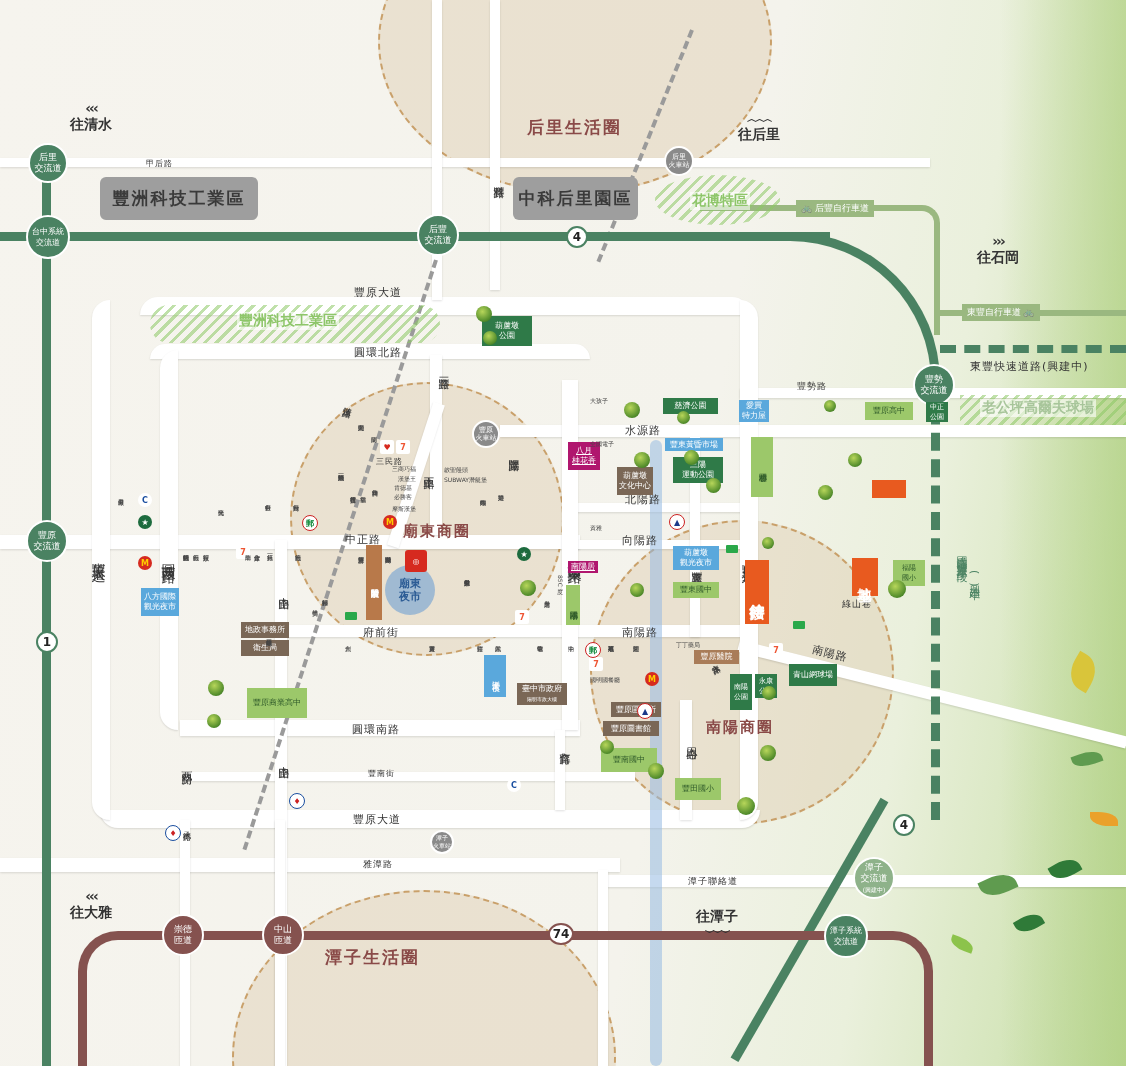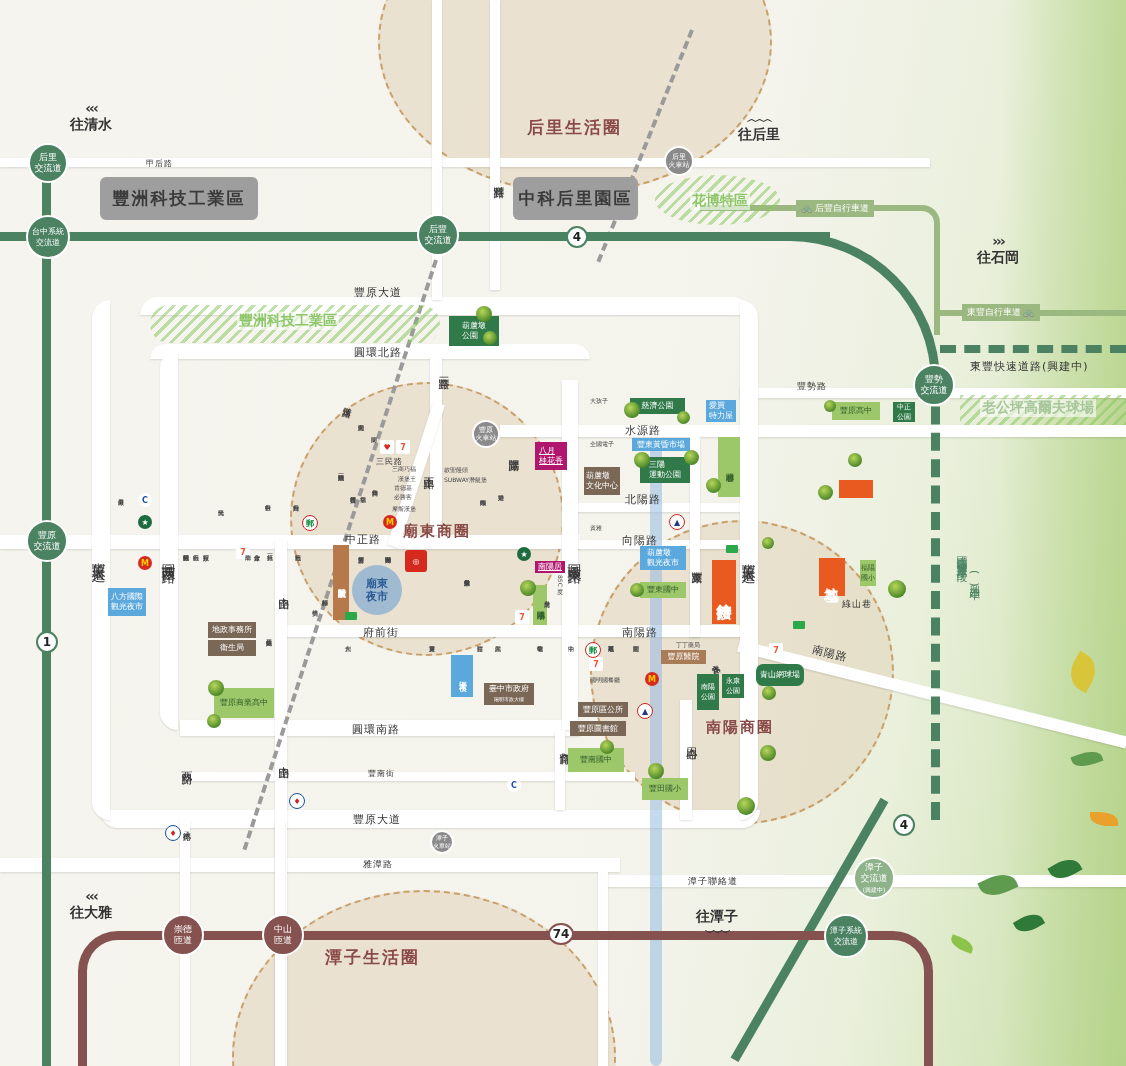--- a/index.html
+++ b/index.html
@@ -14,21 +14,21 @@
   .dest{position:absolute;font-weight:bold;font-size:14px;color:#333;text-align:center;white-space:nowrap;}
   .arrows{font-size:14px;letter-spacing:-2px;color:#333;font-weight:bold;}
   .ic{position:absolute;border-radius:50%;background:#4a8262;color:#fff;font-size:9px;display:flex;align-items:center;justify-content:center;text-align:center;line-height:11px;border:2px solid #fff;box-sizing:border-box;}
   .ic.brown{background:#85524f;}
   .ic.light{background:#8eb28a;}
   .ic.grey{background:#8a8a8a;font-size:7px;line-height:8px;}
   .shield{position:absolute;width:22px;height:22px;border-radius:50%;background:#fff;border:2px solid #4a8262;display:flex;align-items:center;justify-content:center;font-weight:bold;font-size:12px;color:#222;box-sizing:border-box;}
   .rd-label{position:absolute;font-size:11px;color:#333;white-space:nowrap;letter-spacing:1px;}
   .rd-v{position:absolute;font-size:11px;color:#333;writing-mode:vertical-rl;letter-spacing:1px;}
   .big-v{position:absolute;font-size:14px;color:#333;writing-mode:vertical-rl;letter-spacing:2px;}
-  .tag{position:absolute;font-size:8px;color:#fff;display:flex;align-items:center;justify-content:center;text-align:left;line-height:10px;}
+  .tag{position:absolute;font-size:8px;color:#fff;display:flex;align-items:center;justify-content:center;text-align:center;line-height:10px;margin-left:33px;}
   .tag.green{background:#2f7a48;}
   .tag.blue{background:#5aa8dc;}
   .tag.brown{background:#7a6756;}
   .tag.magenta{background:#b0166e;text-decoration:underline;}
   .tag.orange{background:#e85a1f;font-weight:bold;}
   .tag.lime{background:#9cc86a;color:#2f5a2a;}
   .poi{position:absolute;font-size:6px;color:#444;writing-mode:vertical-rl;}
   .poi-h{position:absolute;font-size:6px;color:#444;white-space:nowrap;}
   .tree{position:absolute;border-radius:50%;background:radial-gradient(circle at 40% 35%,#b7d65a,#4f8a2a 70%,#2c5a1a);}
   .hatch{position:absolute;background:repeating-linear-gradient(135deg,rgba(140,200,100,.55) 0 3px,transparent 3px 8px);}
@@ -242,28 +242,28 @@
     <span style="font-size:5px;">陽明市政大樓</span>
   </div>
   <div class="tag magenta" style="left:535px;top:561px;width:30px;height:12px;">南陽居</div>
   <div class="tag lime" style="left:533px;top:585px;width:14px;height:40px;writing-mode:vertical-rl;">南陽國小</div>
   <div class="tag blue" style="left:640px;top:546px;width:46px;height:24px;white-space:pre;">葫蘆墩
 觀光夜市</div>
   <div class="tag lime" style="left:640px;top:582px;width:46px;height:16px;">豐東國中</div>
   <div class="tag orange" style="left:712px;top:560px;width:24px;height:64px;writing-mode:vertical-rl;font-size:15px;">接待館</div>
   <div class="tag orange" style="left:819px;top:558px;width:26px;height:38px;writing-mode:vertical-rl;font-size:14px;">基地</div>
   <div class="tag orange" style="left:839px;top:480px;width:34px;height:18px;"></div>
-  <div class="tag lime" style="left:860px;top:560px;width:16px;height:26px;white-space:pre;font-size:7px;">福陽
+  <div class="tag lime" style="left:860px;top:560px;width:32px;height:26px;white-space:pre;font-size:7px;">福陽
 國小</div>
   <div class="tag brown" style="left:661px;top:650px;width:45px;height:14px;background:#a97c58;">豐原醫院</div>
   <div class="tag green" style="left:697px;top:674px;width:22px;height:36px;white-space:pre;font-size:7px;">南陽
 公園</div>
   <div class="tag green" style="left:722px;top:674px;width:22px;height:24px;white-space:pre;font-size:7px;">永康
 公園</div>
-  <div class="tag green" style="left:756px;top:664px;width:48px;height:22px;border-radius:7px;">青山網球場</div>
+  <div class="tag green" style="left:756px;top:664px;width:48px;height:22px;">青山網球場</div>
   <div class="tag brown" style="left:578px;top:702px;width:50px;height:15px;">豐原區公所</div>
   <div class="tag brown" style="left:570px;top:721px;width:56px;height:15px;">豐原圖書館</div>
   <div class="tag lime" style="left:568px;top:748px;width:56px;height:24px;">豐南國中</div>
   <div class="tag lime" style="left:642px;top:778px;width:46px;height:22px;">豐田國小</div>
 
   <div class="logo" style="left:138px;top:556px;background:#d62a1f;color:#ffcc00;">M</div>
   <div class="logo" style="left:383px;top:515px;background:#d62a1f;color:#ffcc00;">M</div>
   <div class="logo" style="left:645px;top:672px;background:#d62a1f;color:#ffcc00;">M</div>
   <div class="logo" style="left:138px;top:493px;background:#fff;color:#1b4fa0;">C</div>
   <div class="logo" style="left:507px;top:778px;background:#fff;color:#1b4fa0;">C</div>

